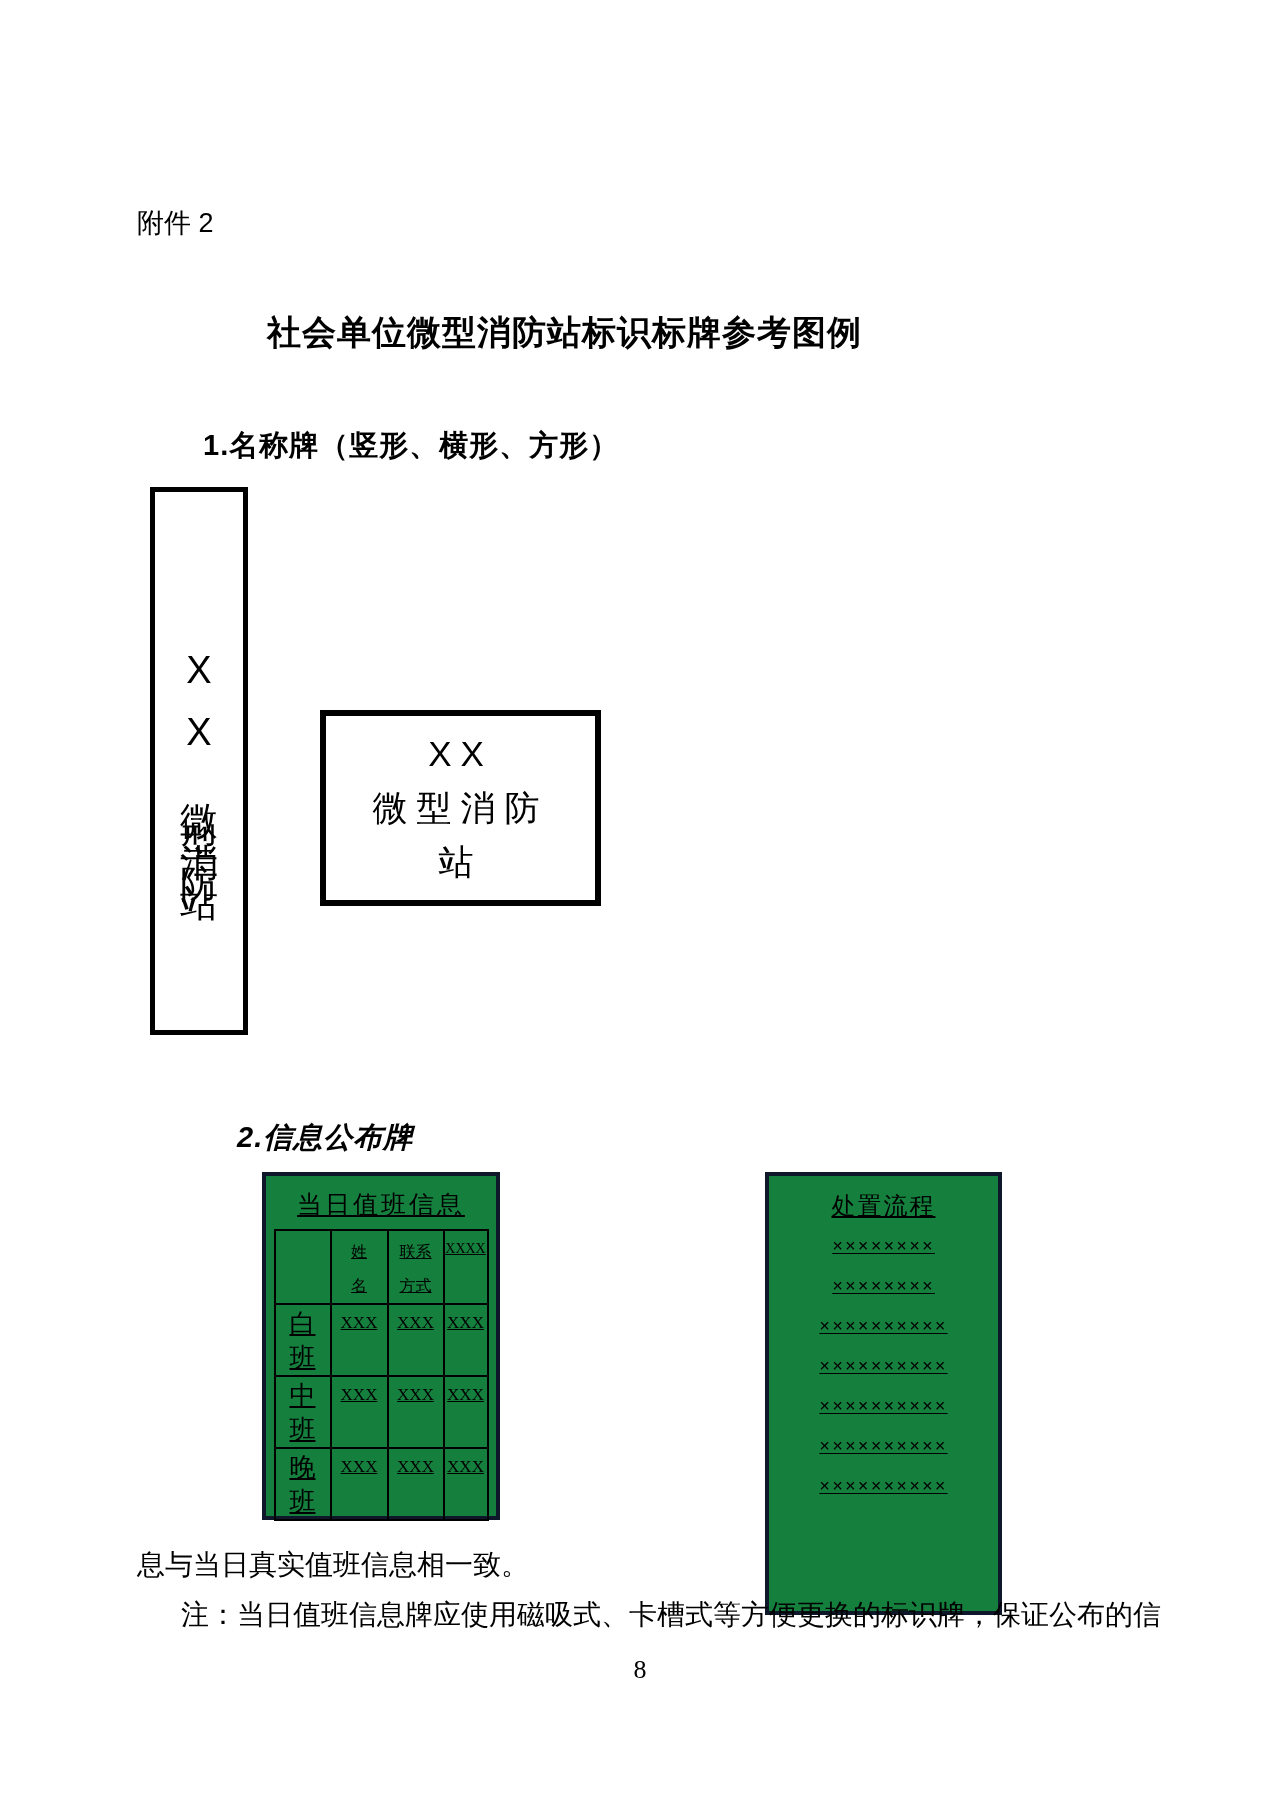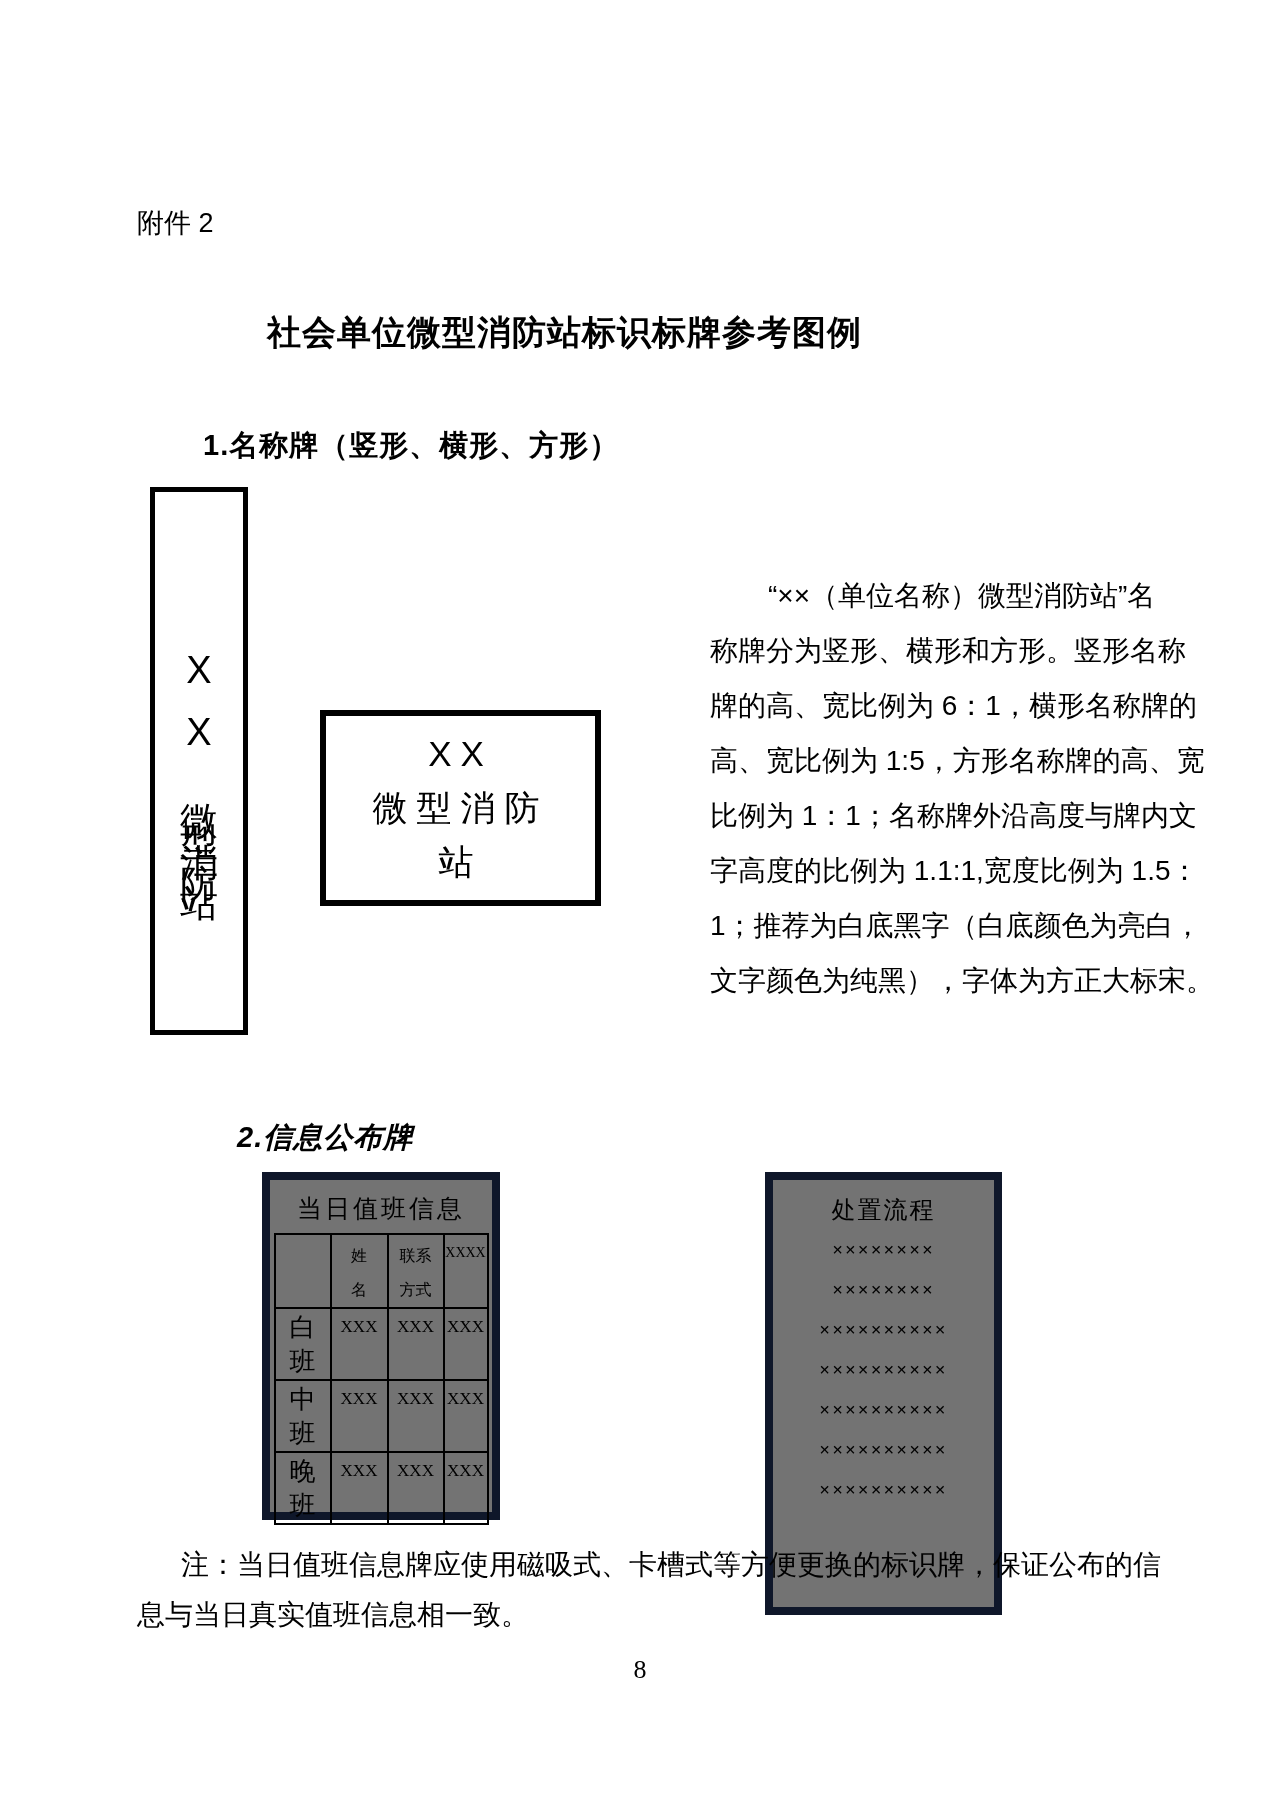--- a/index.html
+++ b/index.html
@@ -19,21 +19,21 @@
          font-size:38px;letter-spacing:20px;line-height:1;}
   #horizontal-sign{left:286px;top:568px;width:291px;height:91px;}
   #horizontal-sign .htext{font-size:35px;letter-spacing:9px;white-space:nowrap;}
   #square-sign{left:320px;top:710px;width:281px;height:196px;flex-direction:column;}
   .sq-line{font-size:35px;letter-spacing:9px;line-height:54px;text-align:center;}
   
   #sec1-desc{left:710px;top:568px;width:440px;font-size:28px;}
   .desc-line{line-height:55px;white-space:nowrap;}
   .desc-line.indent{padding-left:58px;}
   
-  .board{border:8px solid #0f172a;box-sizing:border-box;background:#737373;}
+  .board{border:4px solid #0f172a;box-sizing:border-box;background:#15803d;text-decoration:underline;}
   #duty-board{left:262px;top:1172px;width:238px;height:348px;padding-top:12px;}
   #duty-board-title{font-family:"Liberation Serif",serif;font-size:25px;letter-spacing:3px;
          text-align:center;}
   #duty-table{border-collapse:collapse;margin:8px auto 0 auto;table-layout:fixed;}
   #duty-table th,#duty-table td{border:2px solid #000;text-align:center;vertical-align:top;
          padding:0;font-weight:normal;}
   #duty-table .c0{width:54px;} #duty-table .c1{width:55px;}
   #duty-table .c2{width:54px;margin-left:16px;} #duty-table .c3{width:42px;}
   #duty-table tr.hdr{height:70px;padding-left:21px;} #duty-table tr.body{height:66px;}
   .hcell{font-family:"Liberation Serif",serif;font-size:16px;line-height:34px;
@@ -71,30 +71,20 @@
     <div class="vtext">XX微型消防站</div>
   </div>
 
 
   <div class="abs plate" id="square-sign">
     <div class="sq-line">XX</div>
     <div class="sq-line">微型消防</div>
     <div class="sq-line">站</div>
   </div>
 
-  <div class="abs" id="sec1-desc">
-    <div class="desc-line indent">“××（单位名称）微型消防站”名</div>
-    <div class="desc-line">称牌分为竖形、横形和方形。竖形名称</div>
-    <div class="desc-line">牌的高、宽比例为 6：1，横形名称牌的</div>
-    <div class="desc-line">高、宽比例为 1:5，方形名称牌的高、宽</div>
-    <div class="desc-line">比例为 1：1；名称牌外沿高度与牌内文</div>
-    <div class="desc-line">字高度的比例为 1.1:1,宽度比例为 1.5：</div>
-    <div class="desc-line">1；推荐为白底黑字（白底颜色为亮白，</div>
-    <div class="desc-line">文字颜色为纯黑），字体为方正大标宋。</div>
-  </div>
 
   <div class="abs sec-heading" id="sec2-heading">2.信息公布牌</div>
 
   <div class="abs board" id="duty-board">
     <div id="duty-board-title">当日值班信息</div>
     <table id="duty-table">
       <tbody>
           <tr class="hdr">
         <th class="c0"></th>
         <th class="c1">
@@ -160,19 +150,19 @@
       <div class="px-line">××××××××</div>
       <div class="px-line">××××××××××</div>
       <div class="px-line">××××××××××</div>
       <div class="px-line">××××××××××</div>
       <div class="px-line">××××××××××</div>
       <div class="px-line">××××××××××</div>
     </div>
   </div>
 
   <div class="abs" id="note">
+    <div class="note-line">息与当日真实值班信息相一致。</div>
     <div class="note-line indent">注：当日值班信息牌应使用磁吸式、卡槽式等方便更换的标识牌，保证公布的信</div>
-    <div class="note-line">息与当日真实值班信息相一致。</div>
   </div>
 
   <div class="abs" id="page-number">8</div>
 
 </div>
 
 </body></html>

